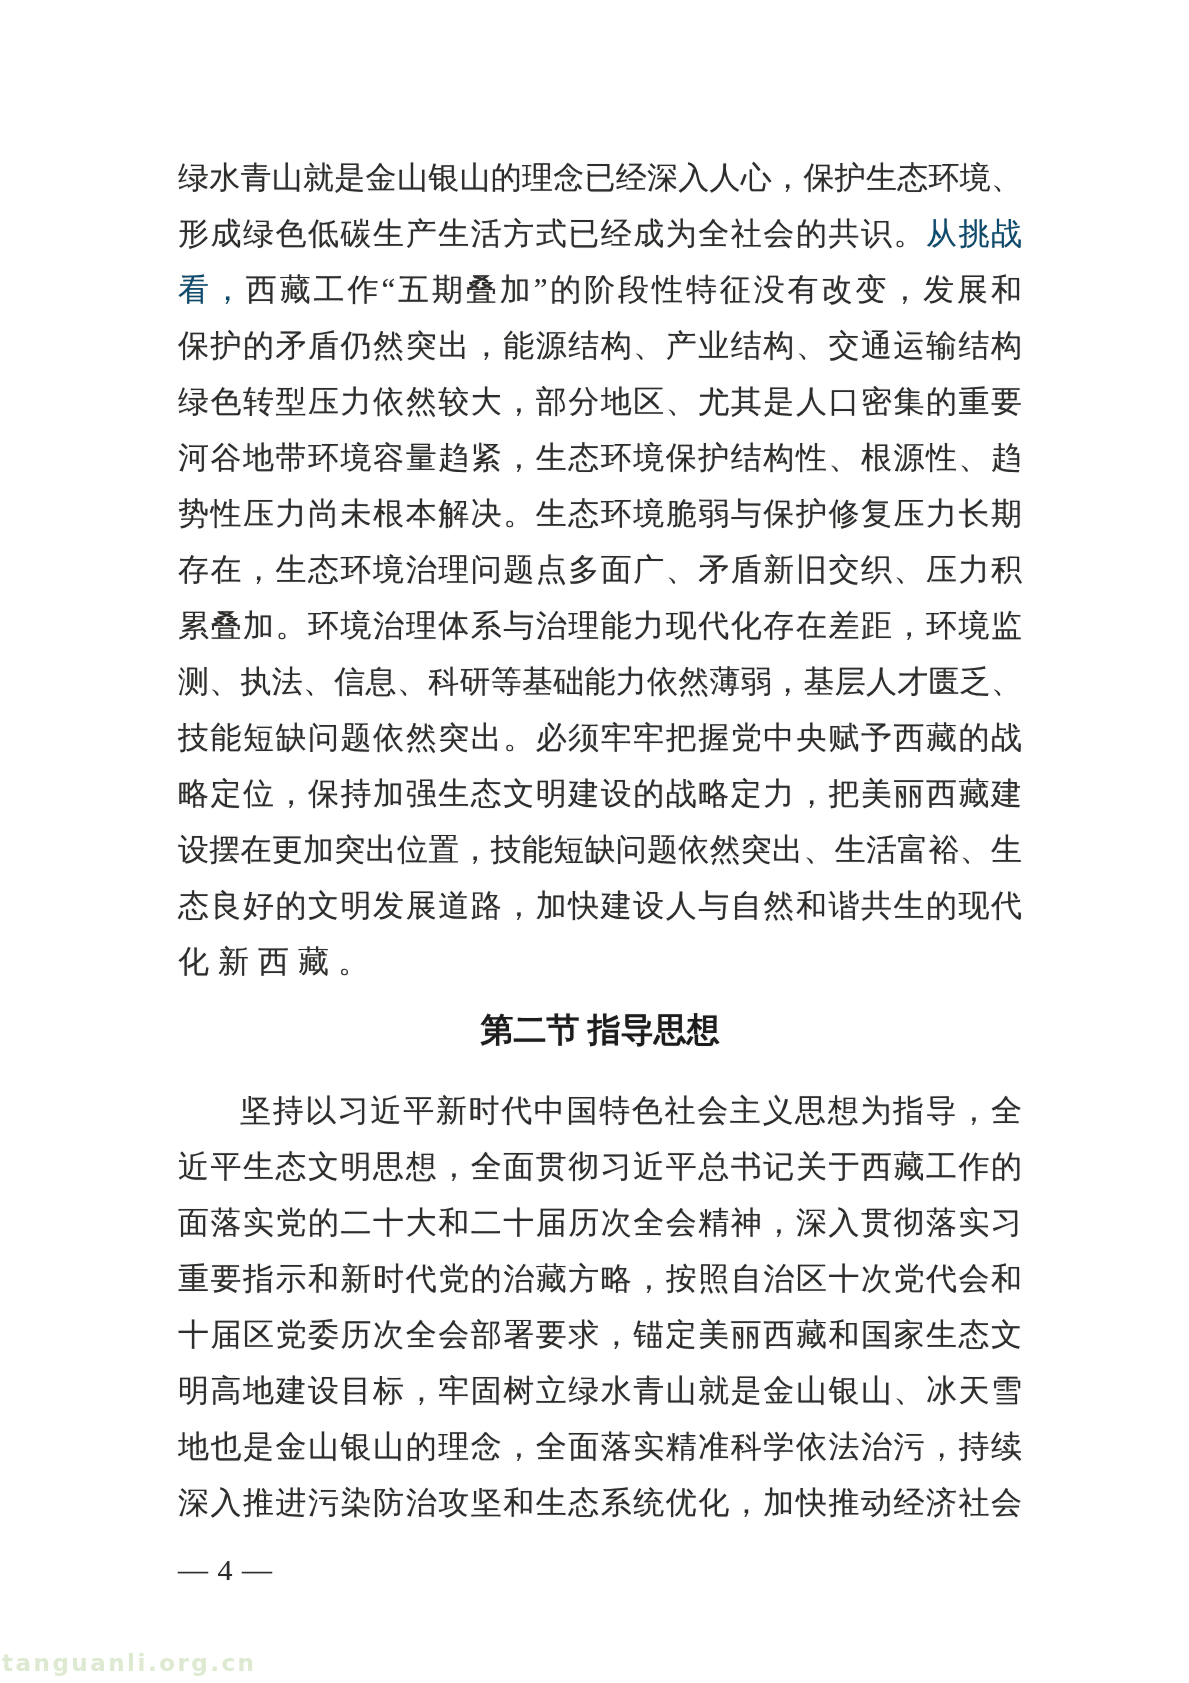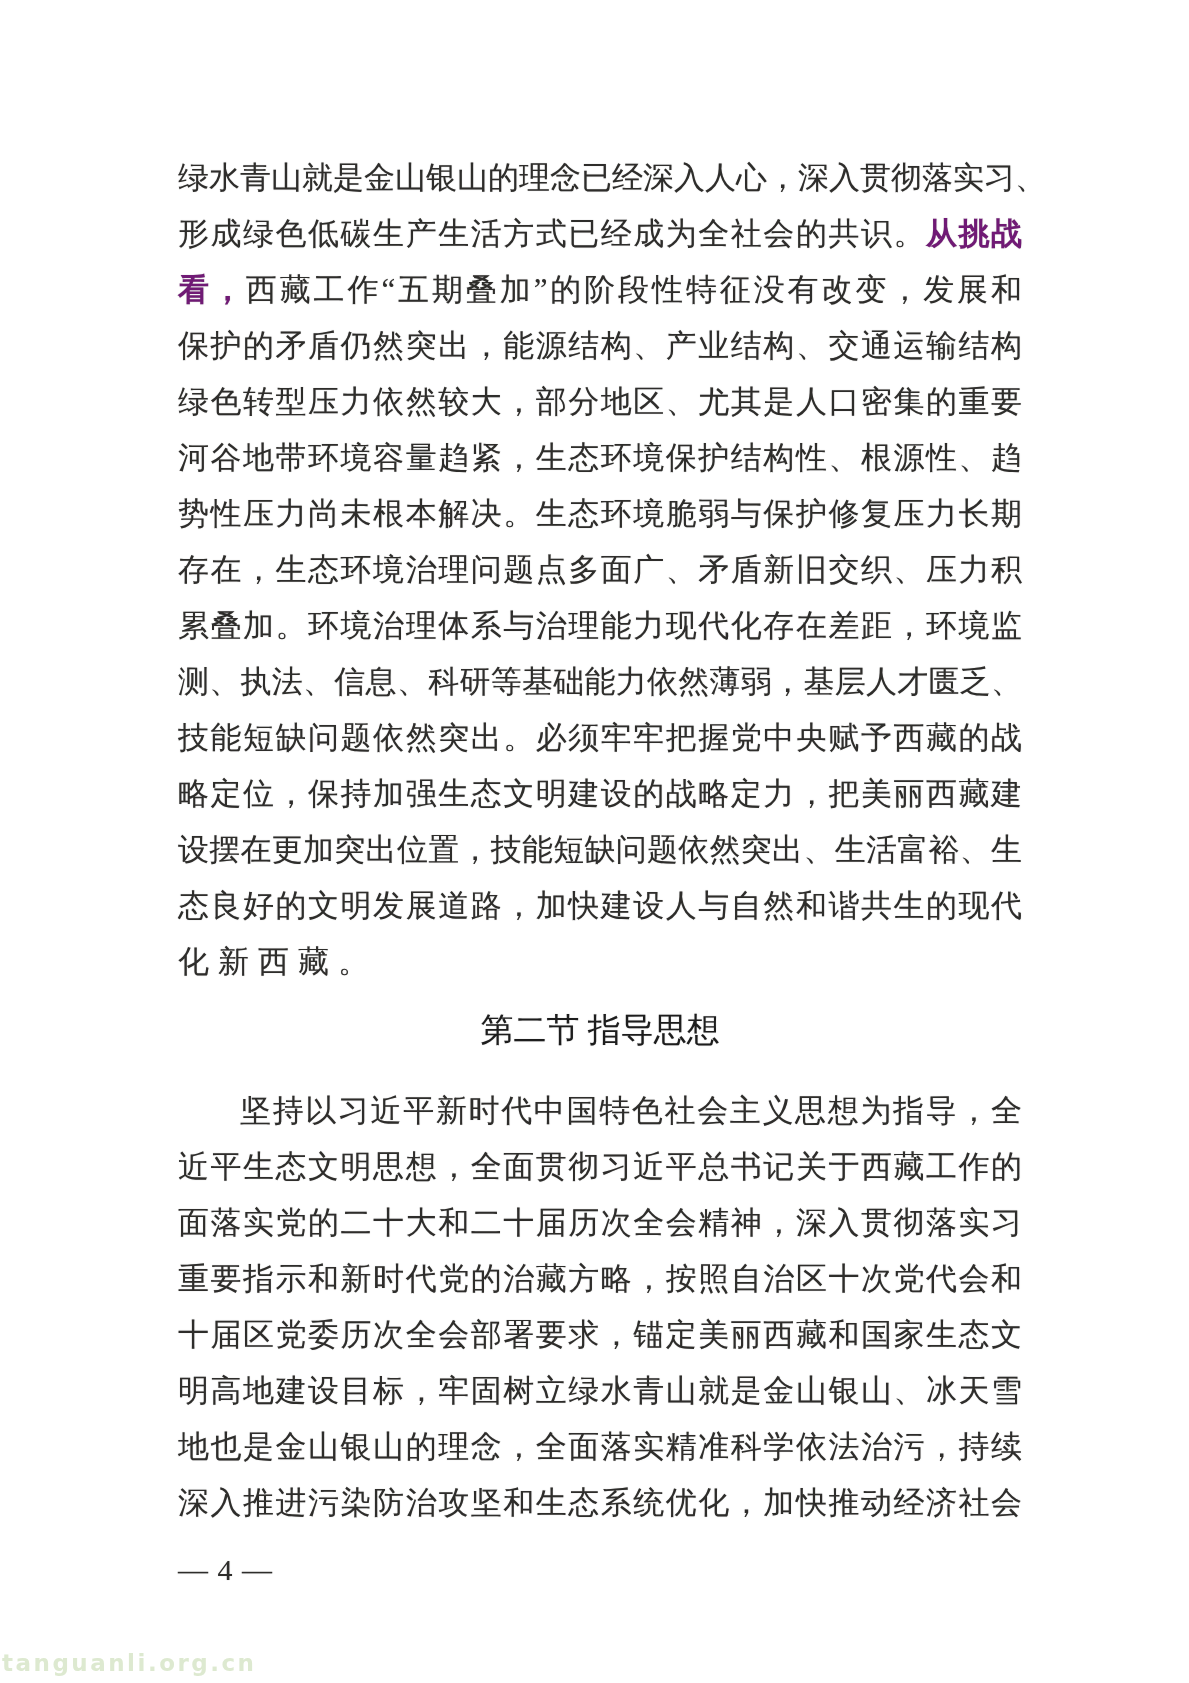--- a/index.html
+++ b/index.html
@@ -31,30 +31,30 @@
     text-align-last: justify;
     text-shadow: 0 0 1px rgba(46,45,43,0.35);
     white-space: nowrap;
   }
   .line.nojustify {
     text-align: center;
     text-align-last: left;
   }
   .line.indent { padding-left: 62px; }
   .line.spaced { letter-spacing: 9px; }
-  .line .b { font-weight: 700; color: #701a75; }
+  .line .b { font-weight: 400; color: #0c4a6e; }
   .heading {
     position: absolute;
     left: 178px;
     top: 1002px;
     width: 844px;
     text-align: center;
     font-size: 33px;
     line-height: 56px;
-    font-weight: 400;
+    font-weight: 700;
     color: #1d1d1d;
     text-shadow: 0 0 1px rgba(29,29,29,0.35);
   }
   .pageno {
     position: absolute;
     left: 178px;
     top: 1552px;
     font-size: 30px;
     line-height: 36px;
     color: #2e2d2b;
@@ -72,21 +72,21 @@
     color: #dde9d0;
     font-family: "DejaVu Sans", "Liberation Sans", sans-serif;
   }
 </style>
 </head>
 <body>
 
 <div class="page">
 
   <div class="para para-1">
-      <div class="line"><span>绿水青山就是金山银山的理念已经深入人心，深入贯彻落实习、</span></div>
+      <div class="line"><span>绿水青山就是金山银山的理念已经深入人心，保护生态环境、</span></div>
       <div class="line"><span>形成绿色低碳生产生活方式已经成为全社会的共识。</span><span class="b">从挑战</span></div>
       <div class="line"><span class="b">看，</span><span>西藏工作“五期叠加”的阶段性特征没有改变，发展和</span></div>
       <div class="line"><span>保护的矛盾仍然突出，能源结构、产业结构、交通运输结构</span></div>
       <div class="line"><span>绿色转型压力依然较大，部分地区、尤其是人口密集的重要</span></div>
       <div class="line"><span>河谷地带环境容量趋紧，生态环境保护结构性、根源性、趋</span></div>
       <div class="line"><span>势性压力尚未根本解决。生态环境脆弱与保护修复压力长期</span></div>
       <div class="line"><span>存在，生态环境治理问题点多面广、矛盾新旧交织、压力积</span></div>
       <div class="line"><span>累叠加。环境治理体系与治理能力现代化存在差距，环境监</span></div>
       <div class="line"><span>测、执法、信息、科研等基础能力依然薄弱，基层人才匮乏、</span></div>
       <div class="line"><span>技能短缺问题依然突出。必须牢牢把握党中央赋予西藏的战</span></div>

